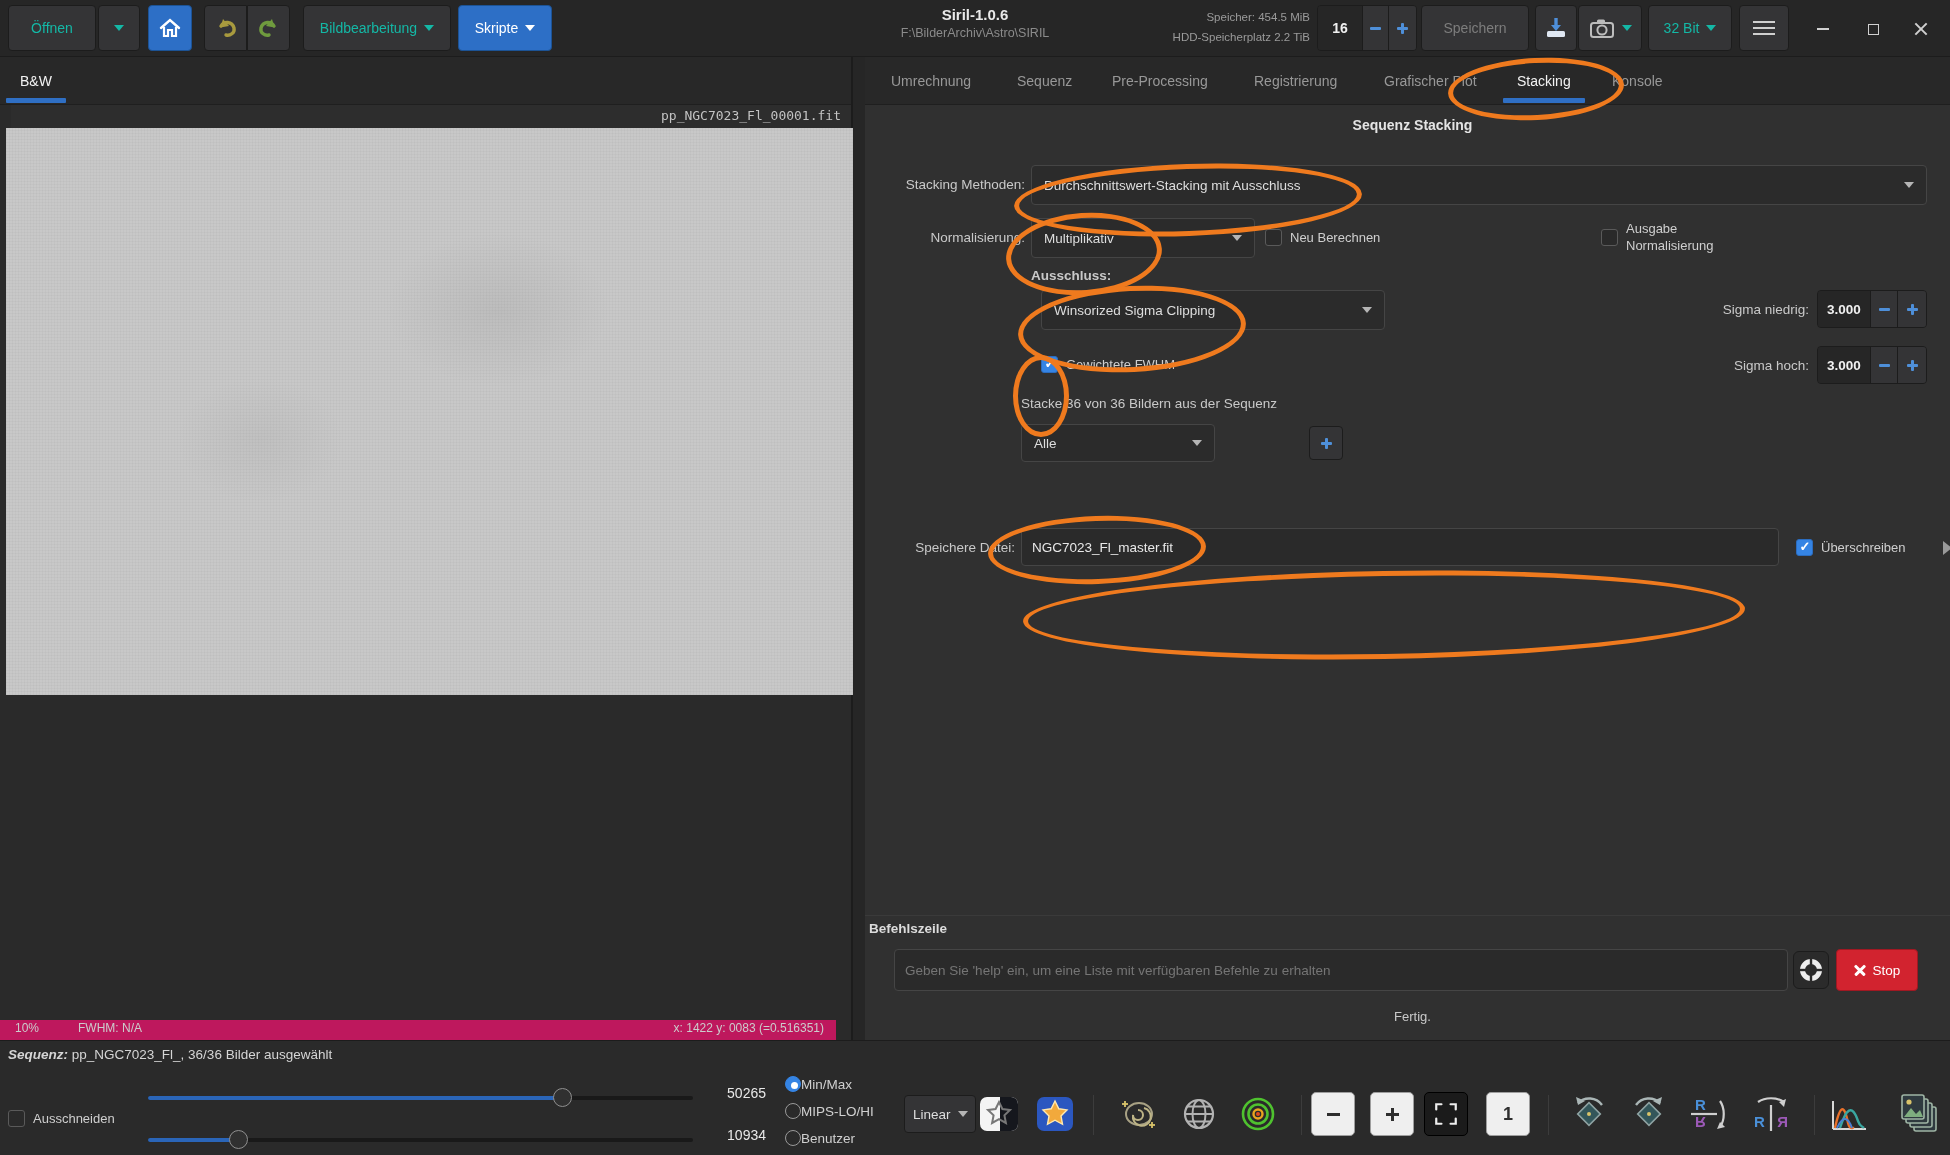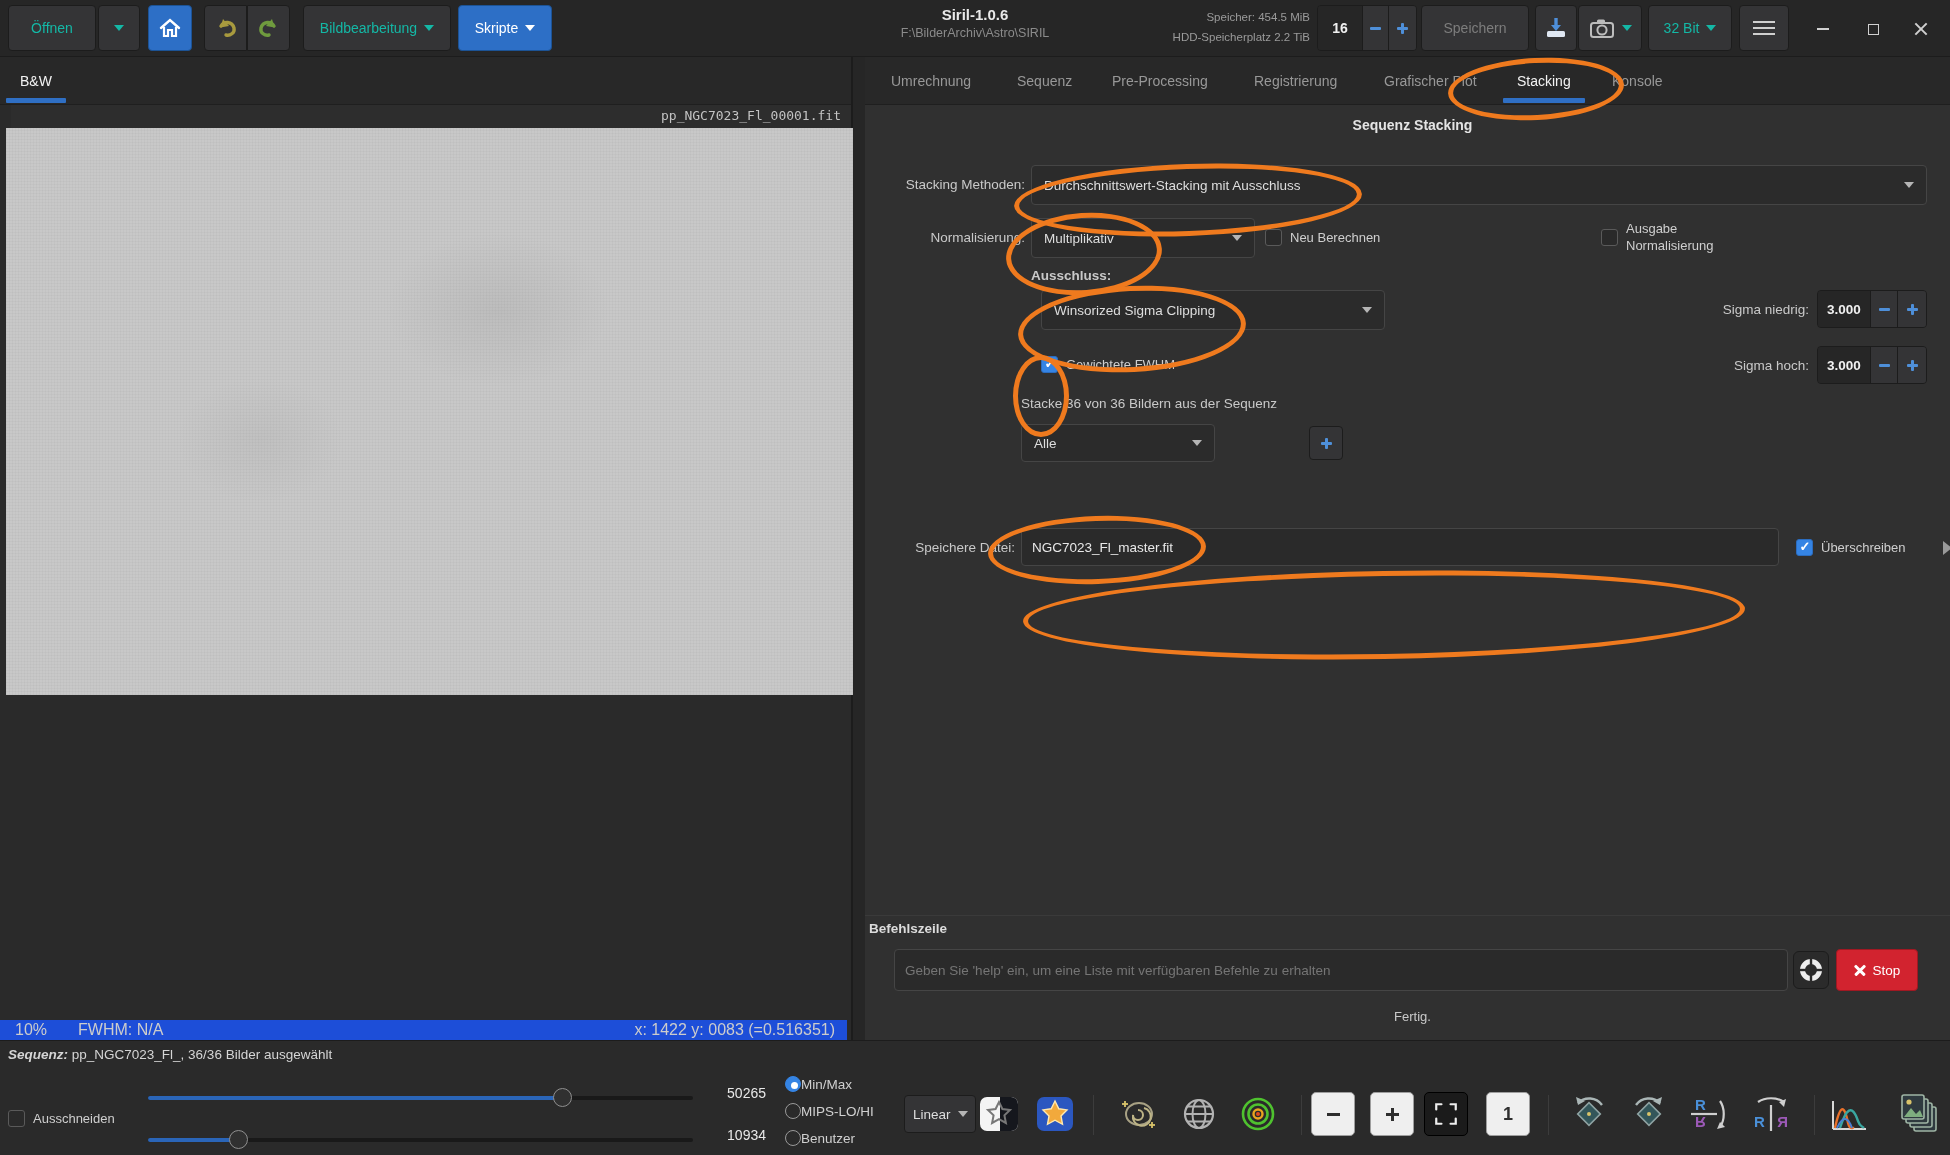--- a/index.html
+++ b/index.html
@@ -43,21 +43,21 @@
   .tab.active{color:#f2f2f2;}
   .tab.active .underline{position:absolute;left:-14px;right:-14px;bottom:2px;height:5px;background:#2f6fc4;border-radius:1px;}
   .filename-bar{position:absolute;left:11px;top:48px;right:0;height:23px;background:#2d2d2d;color:#c3c3c3;
        font-size:13px;text-align:right;padding-right:10px;line-height:22px;}
   .image-area{position:absolute;left:6px;top:71px;width:847px;height:567px;background:#c8c8c8;
       background-image:
         radial-gradient(ellipse 160px 110px at 58% 32%, rgba(90,90,90,0.10), transparent 70%),
         radial-gradient(ellipse 120px 90px at 30% 55%, rgba(90,90,90,0.07), transparent 70%),
         repeating-linear-gradient(0deg, rgba(0,0,0,0.025) 0 1px, transparent 1px 3px),
         repeating-linear-gradient(90deg, rgba(0,0,0,0.025) 0 1px, transparent 1px 3px);}
-  .img-status{position:absolute;left:0;bottom:0;right:4px;height:20px;background:#1d4ed8;color:#cccccc;font-size:16px;}
+  .img-status{position:absolute;left:0;bottom:0;right:15px;height:20px;background:#be185d;color:#cccccc;font-size:12px;}
 
   
   .heading{position:absolute;left:0;top:60px;width:100%;text-align:center;font-weight:bold;font-size:14px;color:#e4e4e4;}
   .lbl{position:absolute;color:#c9c9c9;font-size:13.5px;}
   .combo{position:absolute;background:#2b2b2b;border:1px solid #454545;border-radius:4px;display:flex;align-items:center;
         padding:0 12px;color:#dedede;font-size:13.5px;cursor:default;}
   .combo .chev{position:absolute;right:12px;color:#b5b5b5;}
   .entry{position:absolute;background:#2a2a2a;border:1px solid #454545;border-radius:4px;color:#e8e8e8;font-size:13.5px;
         padding:0 10px;outline:none;}
   .check{width:17px;height:17px;border:1px solid #5a5a5a;border-radius:3px;background:#2a2a2a;flex:none;cursor:default;}

